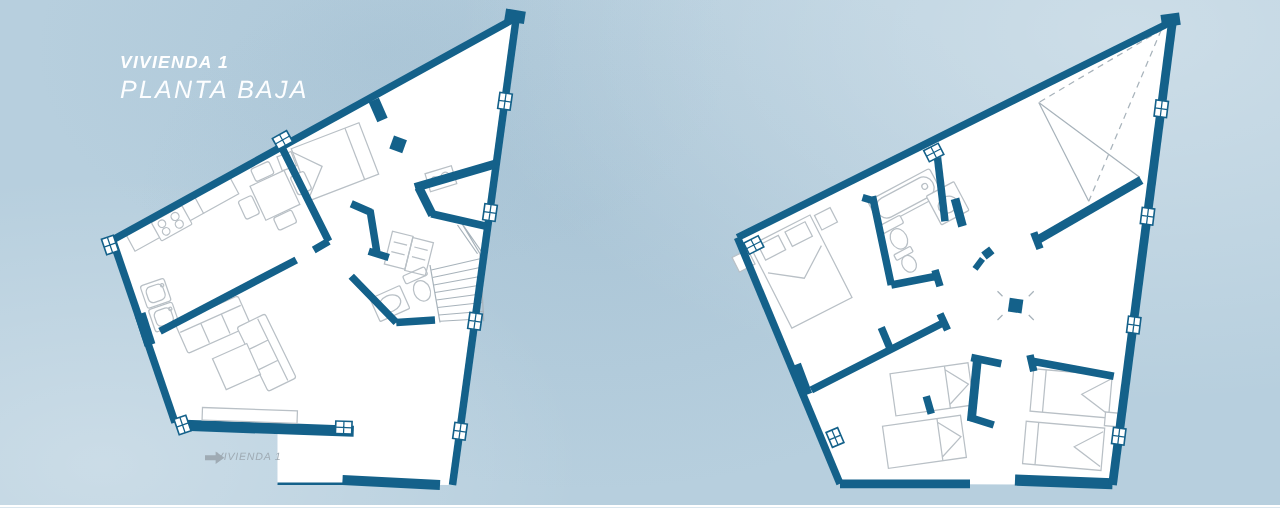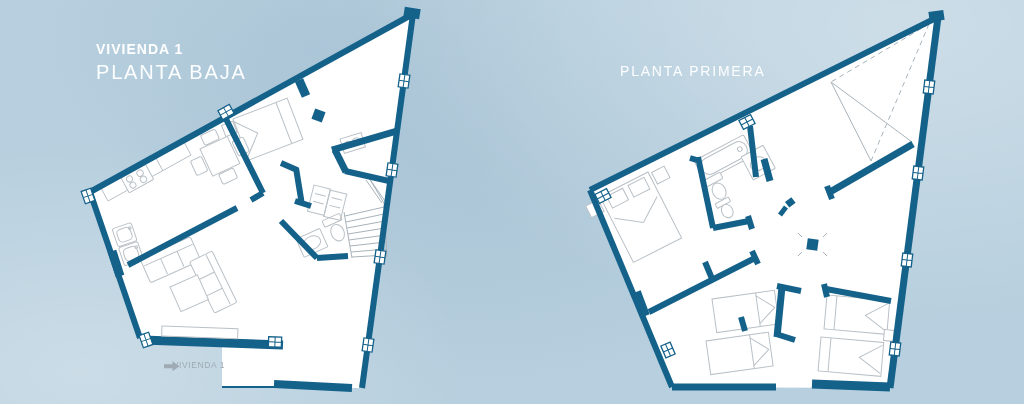--- a/index.html
+++ b/index.html
@@ -5,20 +5,21 @@
   html,body{margin:0;padding:0;}
   .stage{
     position:relative;width:1024px;height:404px;overflow:hidden;
     background-color:#b7cfde;
     background-image:
       radial-gradient(900px 500px at 88% 6%, rgba(255,255,255,.30), rgba(255,255,255,0) 60%),
       radial-gradient(700px 420px at 8% 92%, rgba(255,255,255,.28), rgba(255,255,255,0) 55%),
       radial-gradient(520px 320px at 46% 42%, rgba(110,150,178,.16), rgba(110,150,178,0) 70%),
       radial-gradient(400px 260px at 30% 10%, rgba(120,158,184,.14), rgba(120,158,184,0) 70%);
     font-family:"Liberation Sans",sans-serif;
+    font-style:italic;
   }
   svg{position:absolute;left:0;top:0;}
   .floor{fill:#ffffff;}
   .wall{stroke:#14618a;fill:none;stroke-linecap:butt;}
   .wallf{fill:#14618a;stroke:none;}
   .thin{stroke:#14618a;stroke-width:2;fill:none;}
   .fur{stroke:#b9c0c6;stroke-width:1;fill:#ffffff;}
   .furl{stroke:#b9c0c6;stroke-width:1;fill:none;}
   .det{stroke:#a8b3bb;stroke-width:1;fill:none;}
   .dash{stroke-dasharray:5 4;}
@@ -291,21 +292,20 @@
       <g transform="translate(603,196) rotate(-27)">
             <rect class="wm" x="-6.5" y="-5" width="13" height="10"></rect>
             <path class="wmx" d="M0,-5 L0,5 M-6.5,0 L6.5,0"></path>
           </g>
     </g>
   </g>
 </svg>
 
   <div class="title1">VIVIENDA 1</div>
   <div class="title2">PLANTA BAJA</div>
-  <div class="title3">PLANTA PRIMERA</div>
 
   <div class="entry">
     <span>VIVIENDA 1</span>
     <svg class="arr" width="16" height="11" viewBox="0 0 16 11">
       <path d="M0,3.2 L8.5,3.2 L8.5,0.2 L15.5,5.2 L8.5,10.2 L8.5,7.2 L0,7.2 Z" fill="#9fabb4"></path>
     </svg>
   </div>
 
 </div>
 

